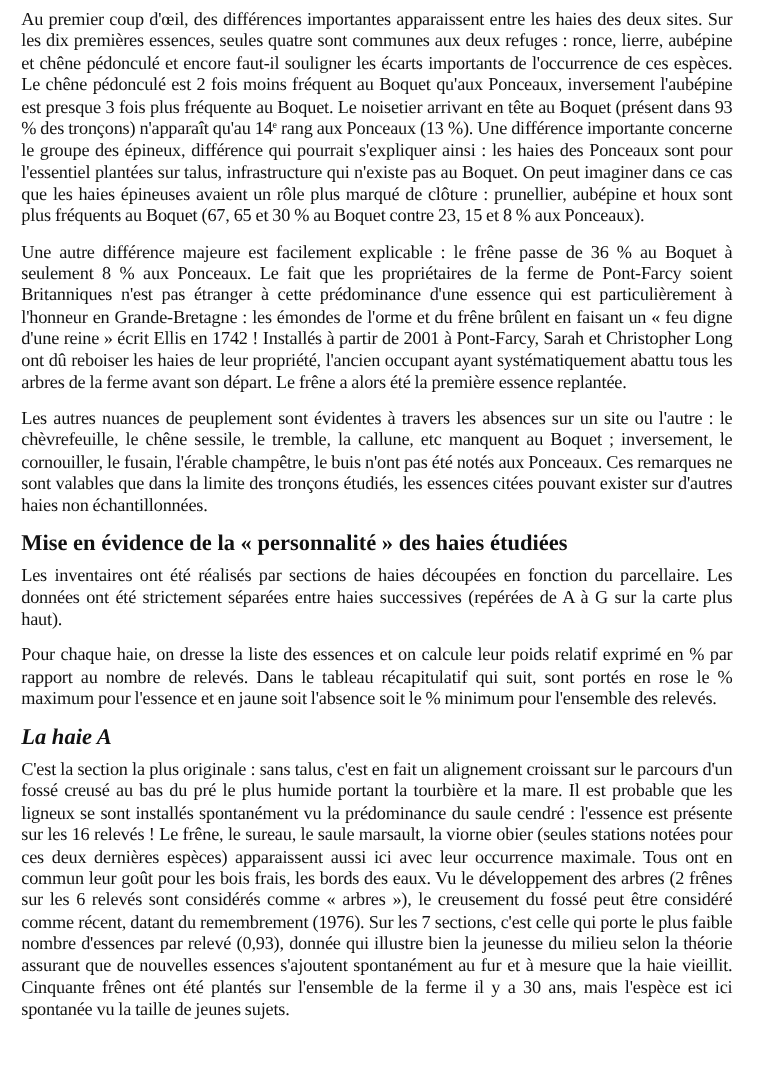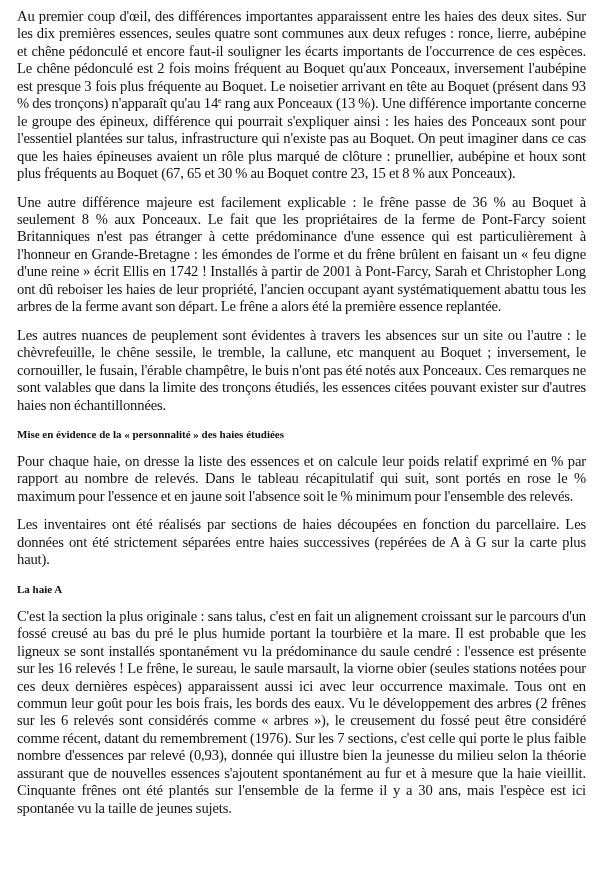--- a/index.html
+++ b/index.html
@@ -20,42 +20,42 @@
     line-height: 17.45px;
     text-align: justify;
     font-family: "Liberation Serif", "DejaVu Serif", serif;
     font-size: 14.6px;
     letter-spacing: -0.15px;
     word-spacing: -0.3px;
   }
   h3 {
     margin: 0 0 10px 0;
     font-family: "Liberation Serif", "DejaVu Serif", serif;
-    font-size: 11px;
+    font-size: 18px;
     line-height: 18px;
     font-weight: bold;
   }
-  h3.italic { }
+  h3.italic { font-style: italic; }
   sup { font-size: 8px; line-height: 0; vertical-align: 5px; }
 </style>
 </head>
 <body>
 
 <div class="page">
 
   <p><span>Au premier coup d'œil, des différences importantes apparaissent entre les haies des deux sites. Sur les dix premières essences, seules quatre sont communes aux deux refuges : ronce, lierre, aubépine et chêne pédonculé et encore faut-il souligner les écarts importants de l'occurrence de ces espèces. Le chêne pédonculé est 2 fois moins fréquent au Boquet qu'aux Ponceaux, inversement l'aubépine est presque 3 fois plus fréquente au Boquet. Le noisetier arrivant en tête au Boquet (présent dans 93 % des tronçons) n'apparaît qu'au 14</span><sup>e</sup><span> rang aux Ponceaux (13 %). Une différence importante concerne le groupe des épineux, différence qui pourrait s'expliquer ainsi : les haies des Ponceaux sont pour l'essentiel plantées sur talus, infrastructure qui n'existe pas au Boquet. On peut imaginer dans ce cas que les haies épineuses avaient un rôle plus marqué de clôture : prunellier, aubépine et houx sont plus fréquents au Boquet (67, 65 et 30 % au Boquet contre 23, 15 et 8 % aux Ponceaux).</span></p>
 
   <p>Une autre différence majeure est facilement explicable : le frêne passe de 36 % au Boquet à seulement 8 % aux Ponceaux. Le fait que les propriétaires de la ferme de Pont-Farcy soient Britanniques n'est pas étranger à cette prédominance d'une essence qui est particulièrement à l'honneur en Grande-Bretagne : les émondes de l'orme et du frêne brûlent en faisant un « feu digne d'une reine » écrit Ellis en 1742 ! Installés à partir de 2001 à Pont-Farcy, Sarah et Christopher Long ont dû reboiser les haies de leur propriété, l'ancien occupant ayant systématiquement abattu tous les arbres de la ferme avant son départ. Le frêne a alors été la première essence replantée.</p>
 
   <p>Les autres nuances de peuplement sont évidentes à travers les absences sur un site ou l'autre : le chèvrefeuille, le chêne sessile, le tremble, la callune, etc manquent au Boquet ; inversement, le cornouiller, le fusain, l'érable champêtre, le buis n'ont pas été notés aux Ponceaux. Ces remarques ne sont valables que dans la limite des tronçons étudiés, les essences citées pouvant exister sur d'autres haies non échantillonnées.</p>
 
   <h3>Mise en évidence de la « personnalité » des haies étudiées</h3>
 
+  <p>Les inventaires ont été réalisés par sections de haies découpées en fonction du parcellaire. Les données ont été strictement séparées entre haies successives (repérées de A à G sur la carte plus haut).</p>
+
   <p>Pour chaque haie, on dresse la liste des essences et on calcule leur poids relatif exprimé en % par rapport au nombre de relevés. Dans le tableau récapitulatif qui suit, sont portés en rose le % maximum pour l'essence et en jaune soit l'absence soit le % minimum pour l'ensemble des relevés.</p>
-
-  <p>Les inventaires ont été réalisés par sections de haies découpées en fonction du parcellaire. Les données ont été strictement séparées entre haies successives (repérées de A à G sur la carte plus haut).</p>
 
   <h3 class="italic">La haie A</h3>
 
   <p>C'est la section la plus originale : sans talus, c'est en fait un alignement croissant sur le parcours d'un fossé creusé au bas du pré le plus humide portant la tourbière et la mare. Il est probable que les ligneux se sont installés spontanément vu la prédominance du saule cendré : l'essence est présente sur les 16 relevés ! Le frêne, le sureau, le saule marsault, la viorne obier (seules stations notées pour ces deux dernières espèces) apparaissent aussi ici avec leur occurrence maximale. Tous ont en commun leur goût pour les bois frais, les bords des eaux. Vu le développement des arbres (2 frênes sur les 6 relevés sont considérés comme « arbres »), le creusement du fossé peut être considéré comme récent, datant du remembrement (1976). Sur les 7 sections, c'est celle qui porte le plus faible nombre d'essences par relevé (0,93), donnée qui illustre bien la jeunesse du milieu selon la théorie assurant que de nouvelles essences s'ajoutent spontanément au fur et à mesure que la haie vieillit. Cinquante frênes ont été plantés sur l'ensemble de la ferme il y a 30 ans, mais l'espèce est ici spontanée vu la taille de jeunes sujets.</p>
 
 
 </div>
 
 </body></html>

